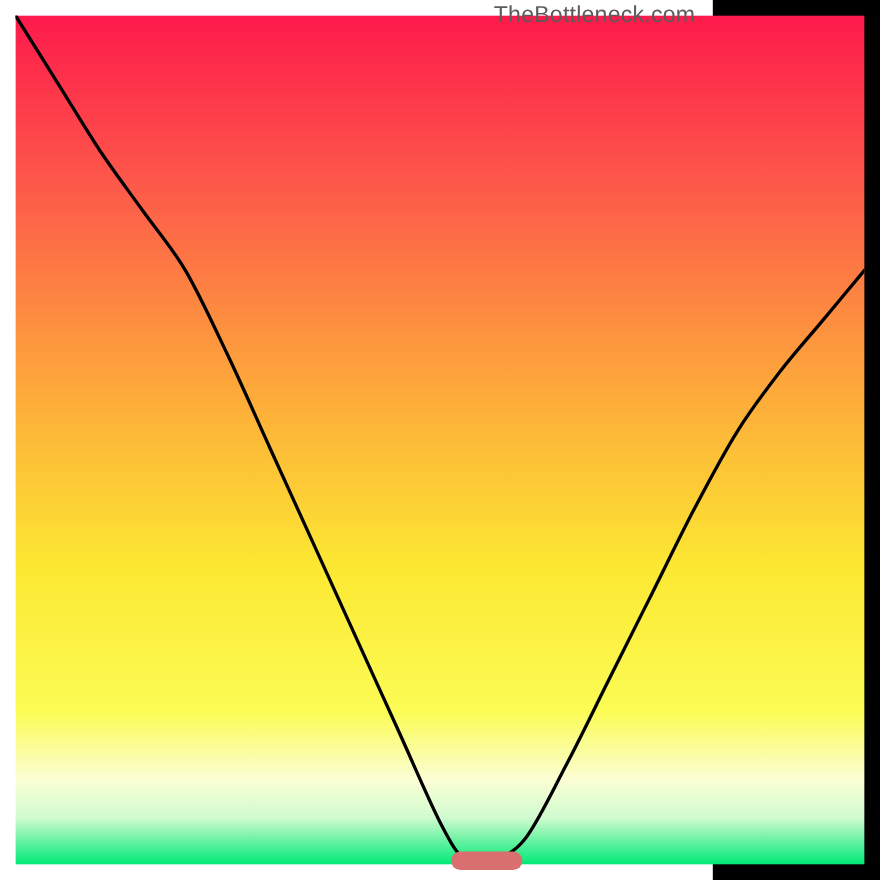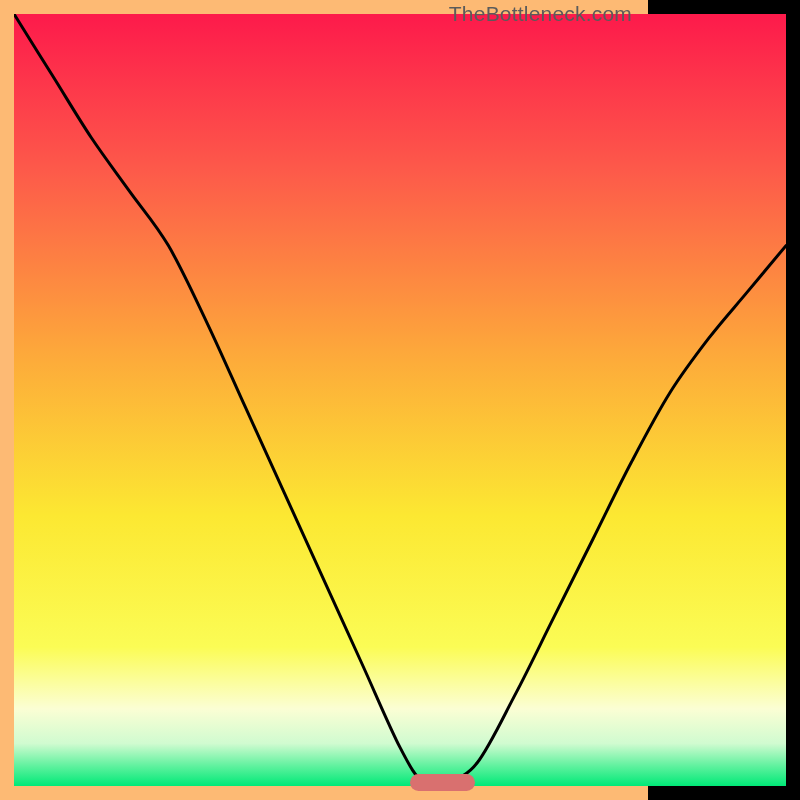--- a/index.html
+++ b/index.html
@@ -8,21 +8,21 @@
     width: 800px;
     height: 800px;
     background: #000;
     overflow: hidden;
     font-family: Arial, Helvetica, sans-serif;
   }
   .stage {
     position: relative;
     width: 648px;
     height: 800px;
-    background: #fdba74;
+    background: #ffffff;
   }
   .plot-area {
     position: absolute;
     left: 14px;
     top: 14px;
     width: 772px;
     height: 772px;
   }
   .gradient-bg {
     position: absolute;

